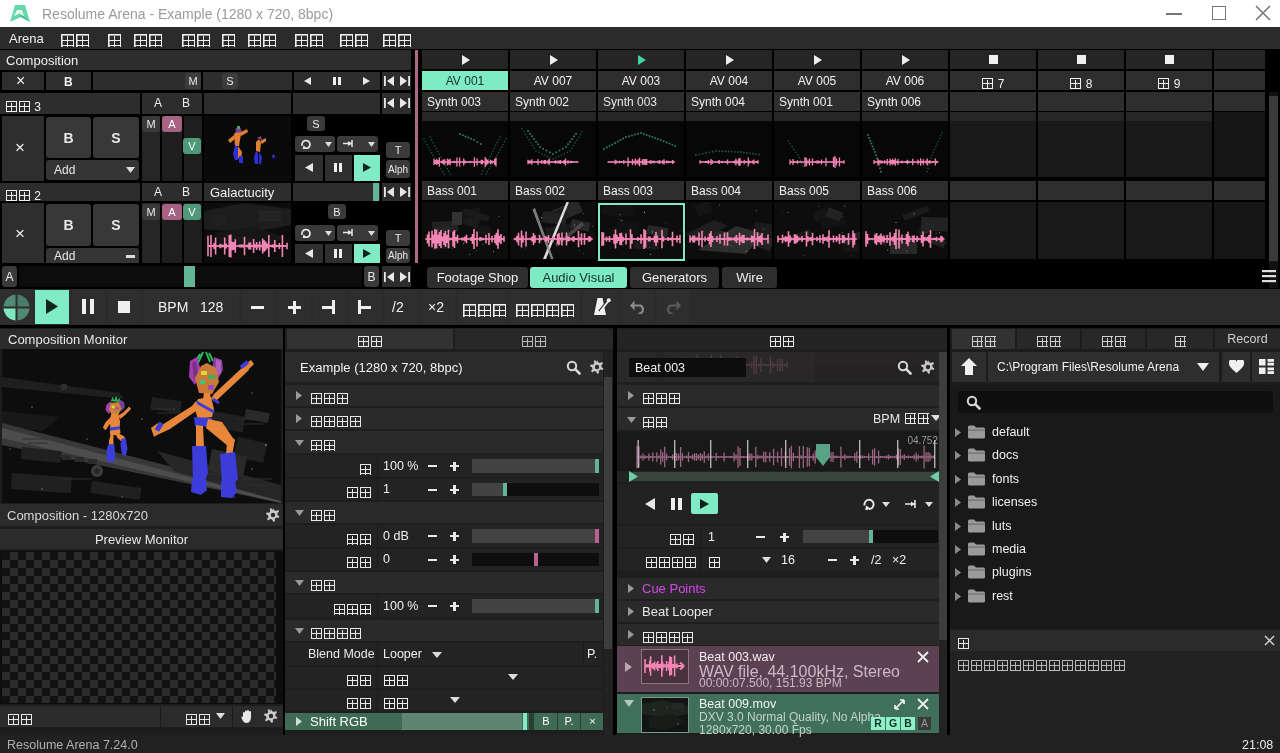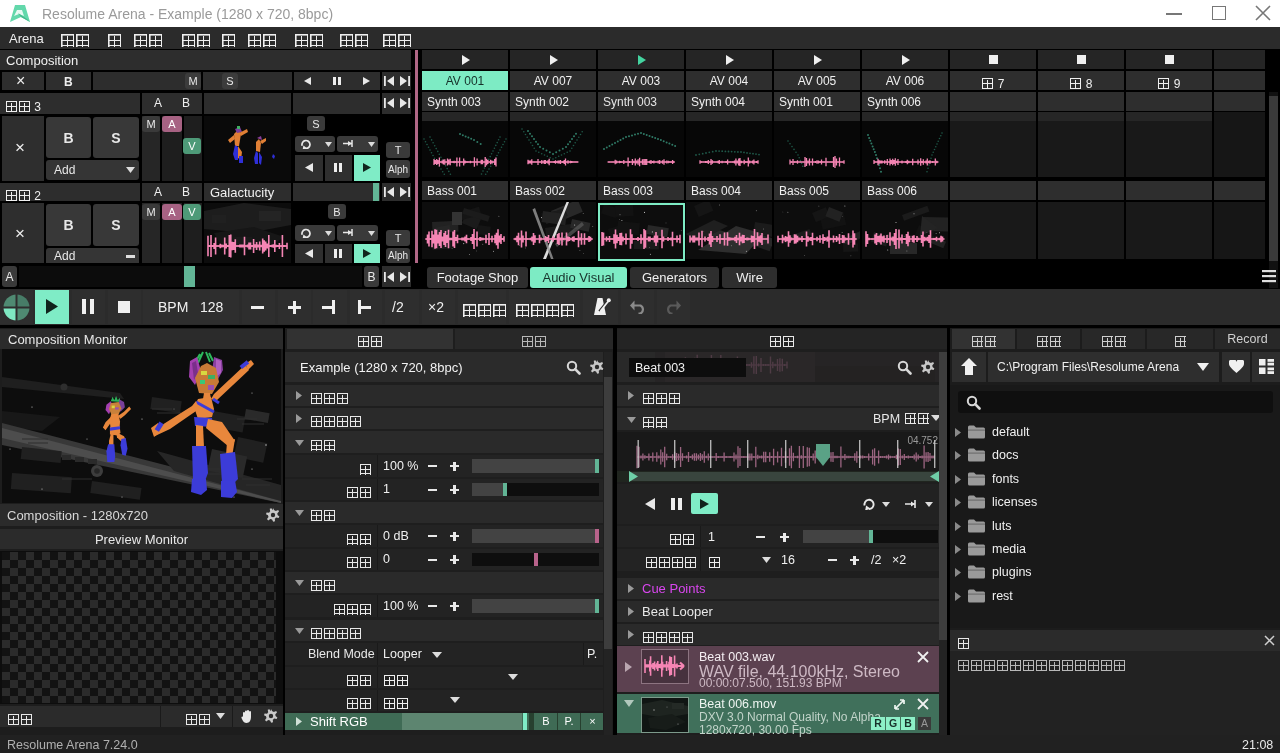--- a/index.html
+++ b/index.html
@@ -1166,21 +1166,21 @@
 <div class="ab" style="left:641px;top:697px;width:48px;height:36px;background:#17211d;border:1px solid #7d9a8b"></div>
 <svg class="ab" style="left:642px;top:698px" width="46" height="34" viewBox="0 0 46 34">
 <rect width="46" height="34" fill="#101513"></rect>
 <polygon points="0,6 20,2 46,8 46,16 22,20 0,16" fill="#1e2420"></polygon>
 <polygon points="6,20 30,16 44,24 24,32 8,30" fill="#171c19"></polygon>
 <rect x="30" y="5" width="12" height="6" fill="#242a26"></rect>
 <circle cx="12" cy="12" r=".7" fill="#aaa"></circle>
     <circle cx="36" cy="26" r=".6" fill="#999"></circle>
     <circle cx="25" cy="9" r=".5" fill="#888"></circle>
 </svg>
-<div class="tx" style="left:699px;top:697px;font-size:12.5px;color:#eef5f1">Beat 006.mov</div>
+<div class="tx" style="left:699px;top:697px;font-size:12.5px;color:#eef5f1">Beat 009.mov</div>
 <div class="tx" style="left:699px;top:710px;font-size:12px;color:#c2d4ca">DXV 3.0 Normal Quality, No Alpha,</div>
 <div class="tx" style="left:699px;top:723px;font-size:12px;color:#c2d4ca">1280x720, 30.00 Fps</div>
 <svg class="ab" style="left:893px;top:698px" width="13" height="13" viewBox="0 0 13 13">
 <path d="M2 11 L11 2 M2 11 v-4 M2 11 h4 M11 2 v4 M11 2 h-4" stroke="#eef5f1" stroke-width="1.7"></path>
   </svg>
 <svg class="ab" style="left:917px;top:698px" width="12" height="12" viewBox="0 0 12 12">
 <path d="M1 1 L11 11 M11 1 L1 11" stroke="#f0f0f0" stroke-width="1.8"></path>
   </svg>
 <div class="ab" style="left:871px;top:717px;width:14px;height:13px;background:#8df0c8;color:#17312a;font-size:10.5px;font-weight:bold;text-align:center;line-height:13px">R</div>
 <div class="ab" style="left:886px;top:717px;width:14px;height:13px;background:#8df0c8;color:#17312a;font-size:10.5px;font-weight:bold;text-align:center;line-height:13px">G</div>

